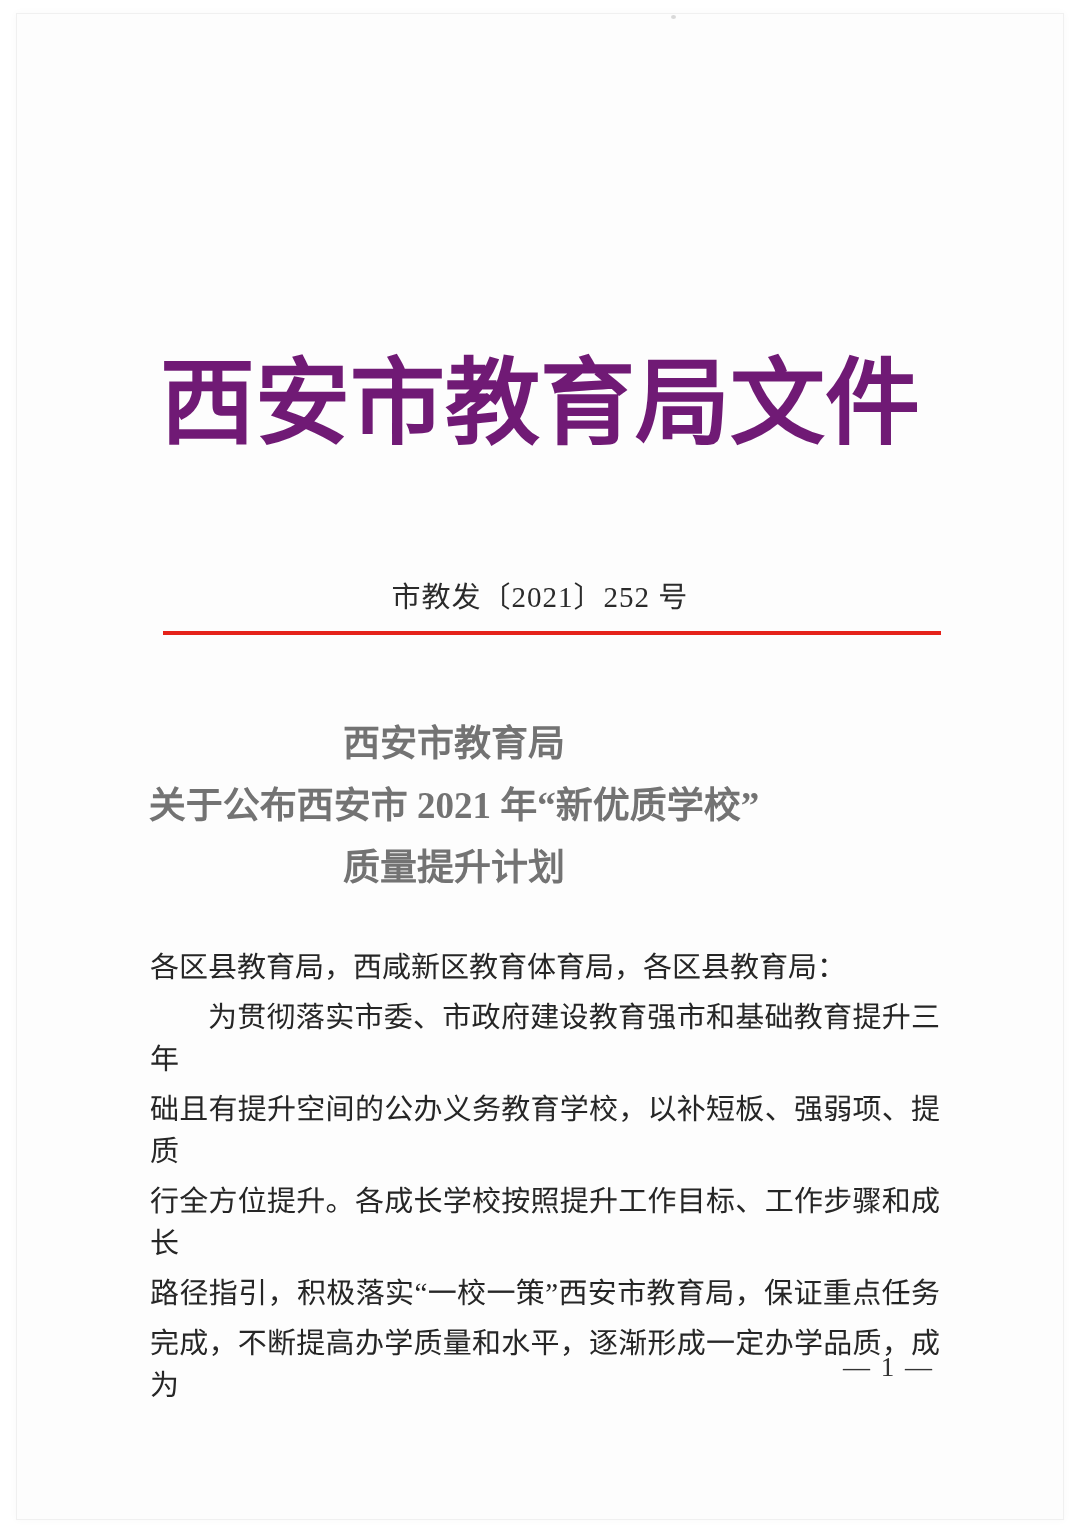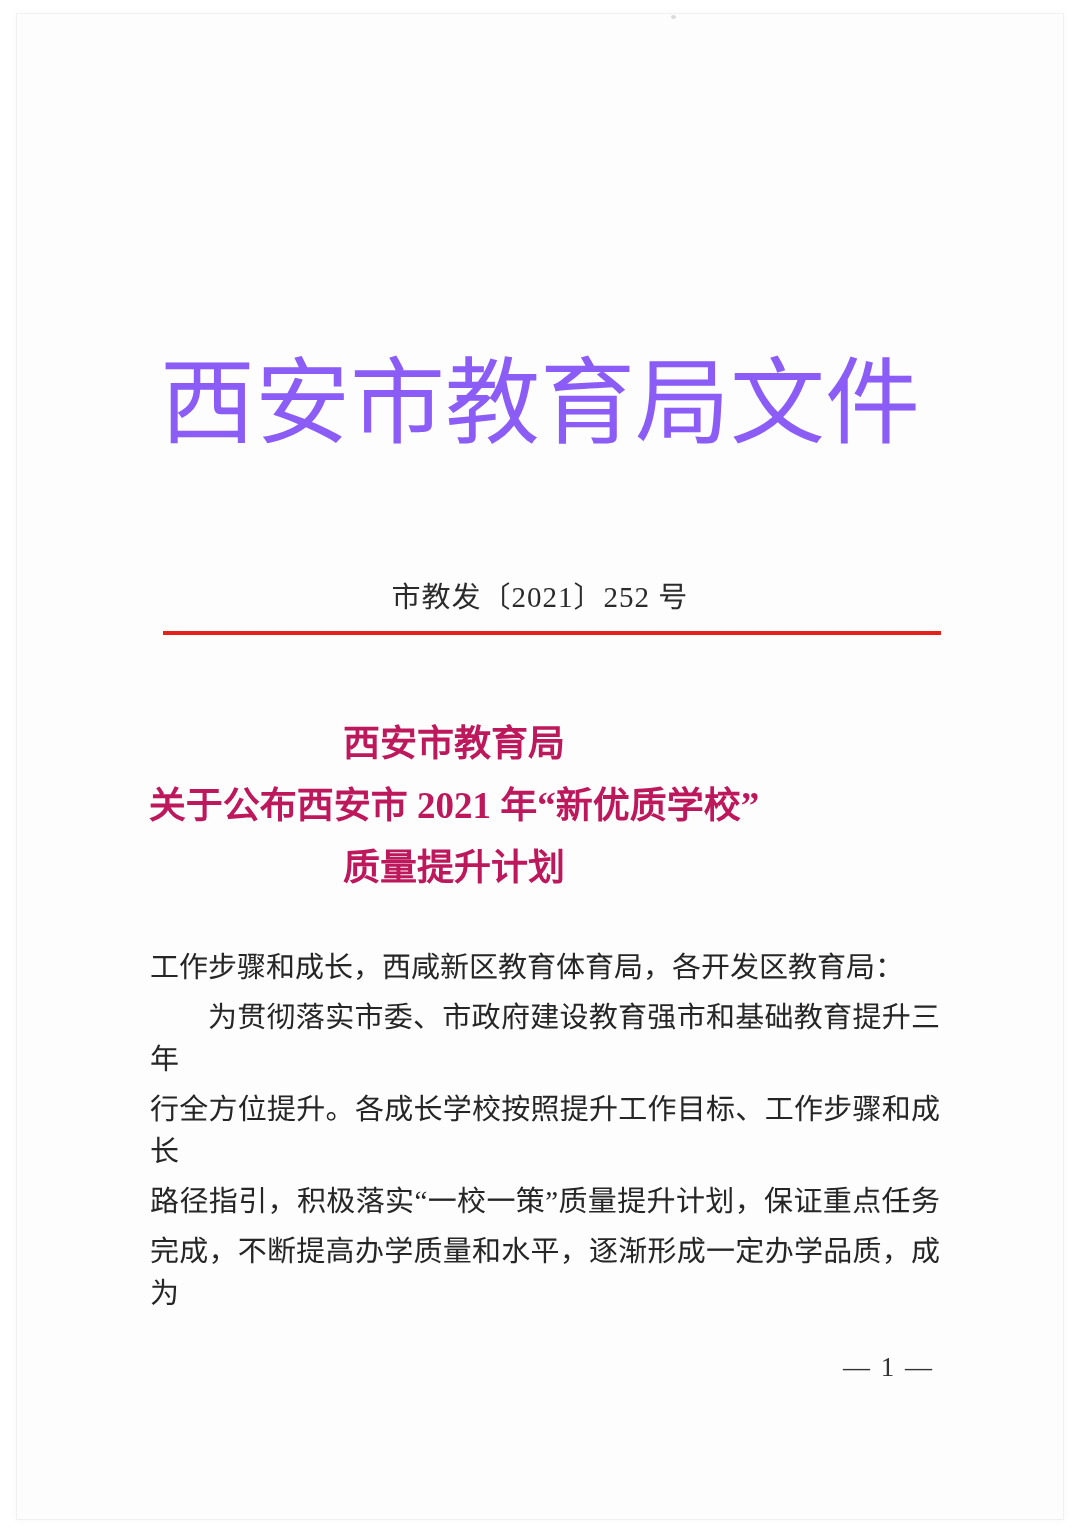--- a/index.html
+++ b/index.html
@@ -25,22 +25,22 @@
     border-radius: 50%;
     background: #d9d9d9;
   }
   .letterhead {
     position: absolute;
     top: 345px; left: 0;
     width: 1080px;
     text-align: center;
     font-size: 95px;
     line-height: 118px;
-    font-weight: normal;
-    color: #8b5cf6;
+    font-weight: bold;
+    color: #701a75;
     white-space: nowrap;
   }
   .doc-number {
     position: absolute;
     top: 573px; left: 0;
     width: 1080px;
     text-align: center;
     font-size: 29px;
     letter-spacing: 1px;
     color: #2b2b2b;
@@ -52,21 +52,21 @@
     background: #e5221a;
   }
   .doc-title {
     position: absolute;
     top: 713px; left: 0;
     width: 908px;
     text-align: center;
     font-size: 37px;
     line-height: 62px;
     font-weight: bold;
-    color: #be185d;
+    color: #737373;
   }
   .body-text {
     position: absolute;
     top: 946px; left: 150px;
     width: 790px;
     font-size: 29px;
     line-height: 42px;
     color: #262626;
   }
   .salutation {
@@ -102,20 +102,21 @@
 
 <div class="red-rule"></div>
 
 <div class="doc-title">
   <div>西安市教育局</div>
   <div>关于公布西安市 2021 年“新优质学校”</div>
   <div>质量提升计划</div>
 </div>
 
 <div class="body-text">
-  <div class="salutation">工作步骤和成长，西咸新区教育体育局，各开发区教育局：</div>
+  <div class="salutation">各区县教育局，西咸新区教育体育局，各区县教育局：</div>
   <div class="body-line first-line">为贯彻落实市委、市政府建设教育强市和基础教育提升三年</div>
+  <div class="body-line">础且有提升空间的公办义务教育学校，以补短板、强弱项、提质</div>
   <div class="body-line">行全方位提升。各成长学校按照提升工作目标、工作步骤和成长</div>
-  <div class="body-line">路径指引，积极落实“一校一策”质量提升计划，保证重点任务</div>
+  <div class="body-line">路径指引，积极落实“一校一策”西安市教育局，保证重点任务</div>
   <div class="body-line">完成，不断提高办学质量和水平，逐渐形成一定办学品质，成为</div>
 </div>
 
 <div class="page-number">— 1 —</div>
 
 </body></html>

